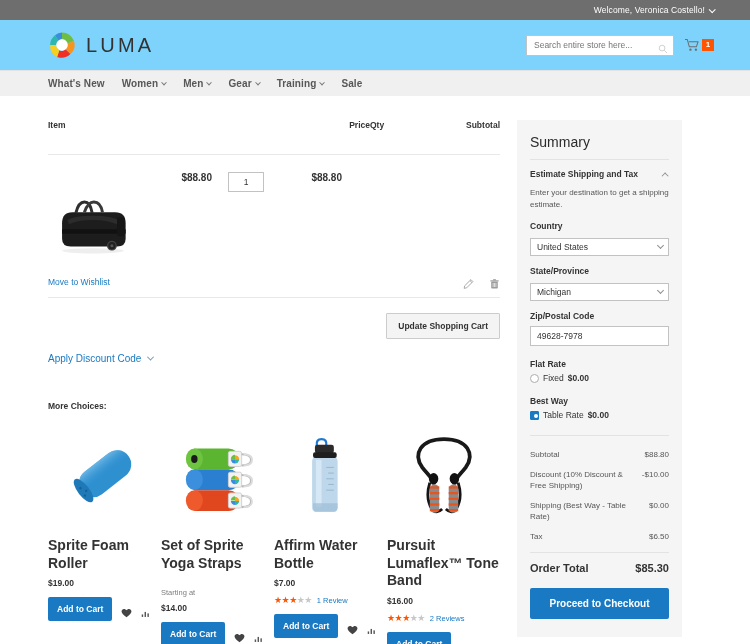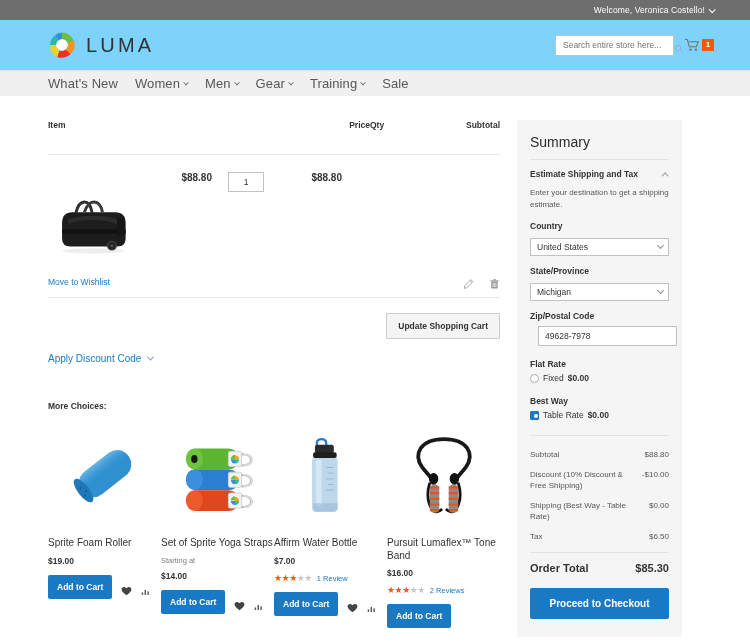--- a/index.html
+++ b/index.html
@@ -33,21 +33,21 @@
   }
   .logo-wrap { display:flex; align-items:center; gap:10px; }
   .logo-mark { width: 28px; height: 28px; }
   .logo-text {
     font-size: 20px; letter-spacing: 3.2px; color:#333; font-weight: 400;
   }
   .header-right {
     margin-left:auto; display:flex; align-items:center; gap:10px;
   }
   .search-box {
-    width: 119px; height: 21px; border:1px solid #c2c2c2; background:#fff;
+    width: 148px; height: 21px; border:1px solid #c2c2c2; background:#fff;
     display:flex; align-items:center; padding: 0 5px 0 7px;
   }
   .search-input {
     border:none; outline:none; flex:1; font-size:8.5px; color:#8f8f8f;
     font-family:"Liberation Sans", sans-serif; background:transparent;
   }
   .search-icon { width:10px; height:10px; flex:0 0 auto; opacity:.55;}
   .cart-wrap { display:flex; align-items:center; gap:2px; }
   .cart-icon { width:16px; height:14px; }
   .cart-count {
@@ -55,21 +55,21 @@
     min-width:12px; height:12px; line-height:12px; text-align:center;
     padding:0 2px;
   }
 
   
   .nav {
     height: 26px; background:#f0f0f0; border-top:1px solid #e3e3e3;
     display:flex; align-items:center; padding-left:48px; gap:17px;
   }
   .nav-item {
-    font-size:13px; color:#575757; font-weight:normal; letter-spacing:.1px;
+    font-size:10px; color:#575757; font-weight:bold; letter-spacing:.1px;
     display:flex; align-items:center; gap:4px; cursor:pointer;justify-content:flex-end;
   }
   .chev {
     display:inline-block; width:4px; height:4px;
     border-right:1px solid #777; border-bottom:1px solid #777;
     transform: rotate(45deg) translate(-1px,-1px);
   }
 
   
   .main { padding: 0 36px 0 48px; position:relative; }
@@ -135,22 +135,22 @@
 
   .more-choices { font-size:8.5px; font-weight:bold; color:#333; margin-top:37px; }
 
   
   .products { display:flex; gap:0; margin-top:10px; }
   .product { width:113px; flex:0 0 113px; }
   .prod-img {
     height:108px; display:flex; align-items:center; justify-content:center;
     margin-bottom:8px;
   }
-  .prod-name { font-size:10px; color:#333; line-height:1.25; min-height:11px;}
-  .prod-startat { font-size:7.5px; color:#7d7d7d; margin-top:6px; }
+  .prod-name { font-size:14px; color:#333; line-height:1.25; min-height:11px;font-weight:bold;}
+  .prod-startat { font-size:7.5px; color:#7d7d7d; margin-top:16px; }
   .prod-price { font-size:8.5px; font-weight:bold; color:#333; margin-top:6px; }
   .rating { display:flex; align-items:center; gap:5px; margin-top:8px; }
   .stars { font-size:9px; letter-spacing:-0.5px; line-height:1; }
   .star-on { color:#ff5501; }
   .star-off { color:#c7c7c7; }
   .review-count { font-size:7.5px; color:#1979c3; cursor:pointer; }
   .prod-actions { display:flex; align-items:center; gap:9px; margin-top:9px; }
   .btn-primary {
     background:#1979c3; color:#fff; border:none; font-size:8.5px; font-weight:bold;
     padding:7px 9px; cursor:pointer; font-family:"Liberation Sans", sans-serif;
@@ -186,21 +186,21 @@
     appearance:none; -webkit-appearance:none; outline:none; cursor:pointer;
   }
   .select-caret {
     position:absolute; right:6px; top:7px; width:5px; height:5px;
     border-right:1px solid #8f8f8f; border-bottom:1px solid #8f8f8f;
     transform: rotate(45deg); pointer-events:none;
   }
   .text-input {
     width:100%; height:20px; border:1px solid #c2c2c2; background:#fff;
     font-size:8.5px; color:#333; padding:0 6px; margin-top:5px;
-    font-family:"Liberation Sans", sans-serif; outline:none;margin-left:8px;
+    font-family:"Liberation Sans", sans-serif; outline:none;
   }
   .ship-group { margin-top:13px; }
   .ship-title { font-size:8.5px; font-weight:bold; color:#333; }
   .radio-row { display:flex; align-items:center; gap:4px; margin-top:4px; font-size:8.5px; color:#333; cursor:pointer;}
   .radio {
     width:9px; height:9px; border-radius:50%; border:1px solid #adadad;
     background:#fff; flex:0 0 auto; position:relative;
   }
   .radio.checked { background:#1979c3; border-color:#1979c3; border-radius:1px; }
   .radio.checked::after {

